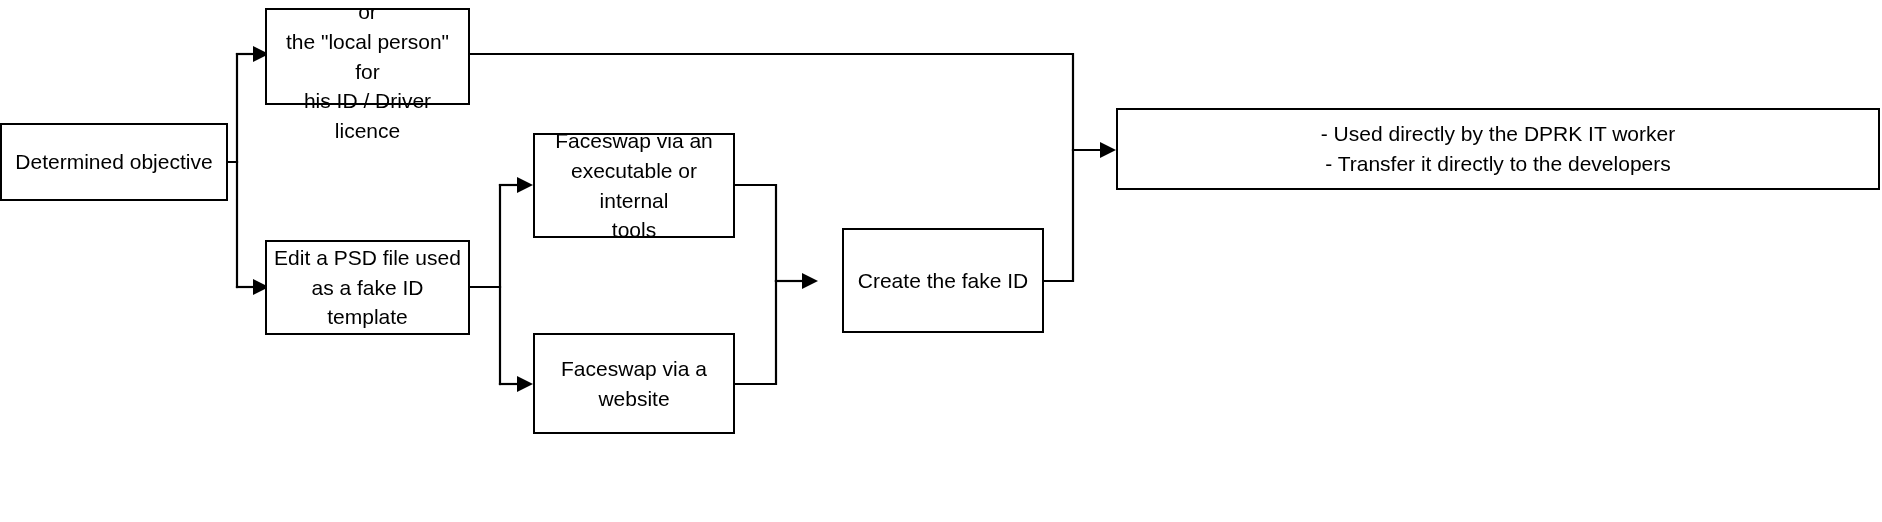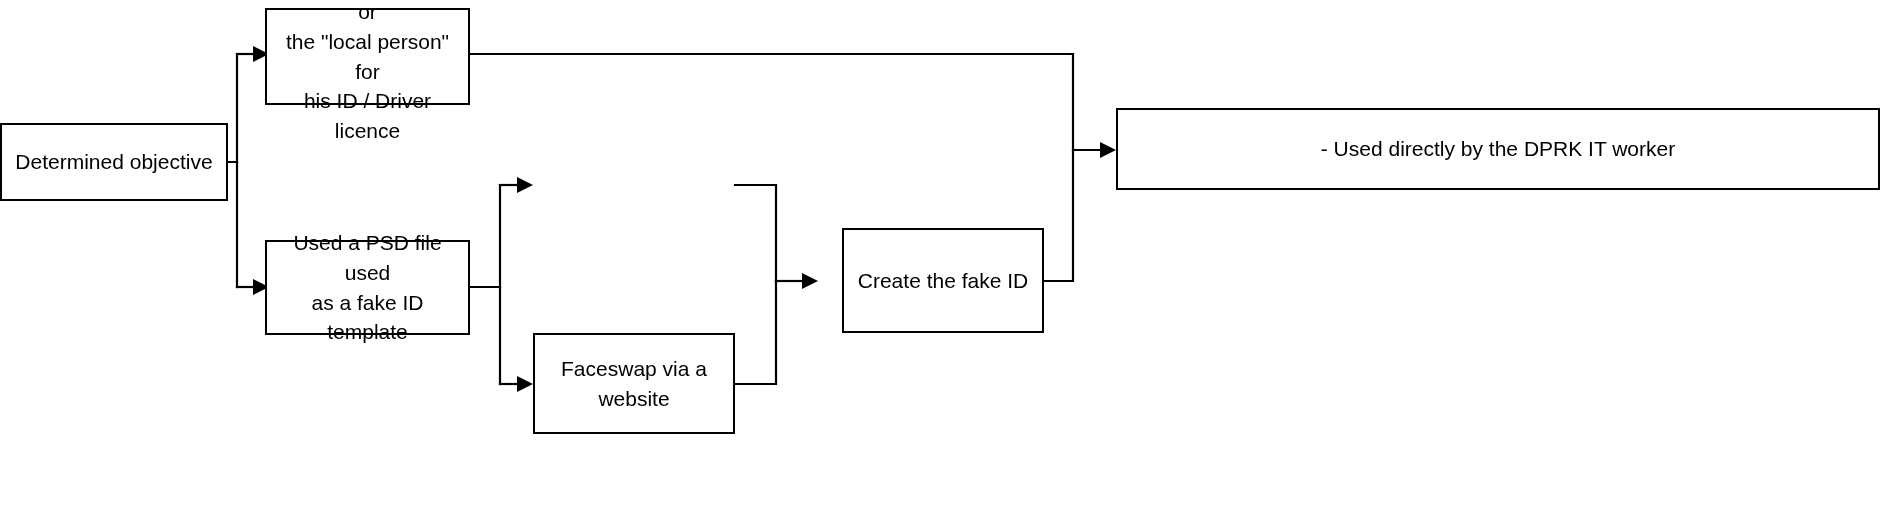--- a/index.html
+++ b/index.html
@@ -100,31 +100,37 @@
     <span>Determined objective</span>
   </div>
 
   <div class="node" style="left:265px; top:8px; width:205px; height:97px;">
     <span>Ask the "supporter" or
  the "local person" for
 his ID / Driver licence</span>
   </div>
 
   <div class="node" style="left:265px; top:240px; width:205px; height:95px;">
-    <span>Used a PSD file used
+    <span>Edit a PSD file used
 as a fake ID template</span>
   </div>
 
+  <div class="node" style="left:533px; top:133px; width:202px; height:105px;">
+    <span>Faceswap via an
+executable or internal
+tools</span>
+  </div>
 
   <div class="node" style="left:533px; top:333px; width:202px; height:101px;">
     <span>Faceswap via a
 website</span>
   </div>
 
   <div class="node" style="left:818px; top:228px; width:202px; height:105px;margin-left:24px;">
     <span>Create the fake ID</span>
   </div>
 
   <div class="node node-out" style="left:1116px; top:108px; width:764px; height:82px; flex-direction:column; justify-content:center;">
     <span>- Used directly by the DPRK IT worker</span>
+    <span>- Transfer it directly to the developers</span>
   </div>
 
 </div>
 
 </body></html>

